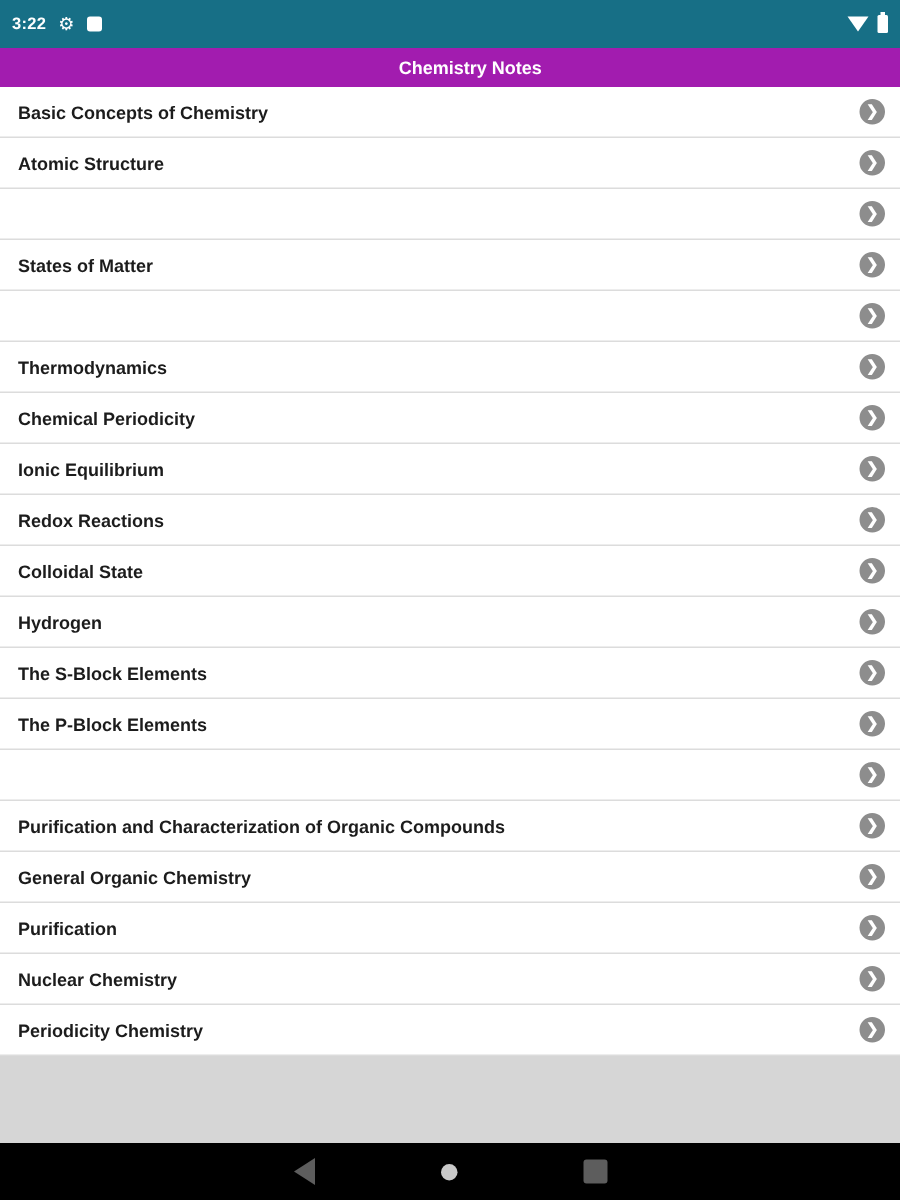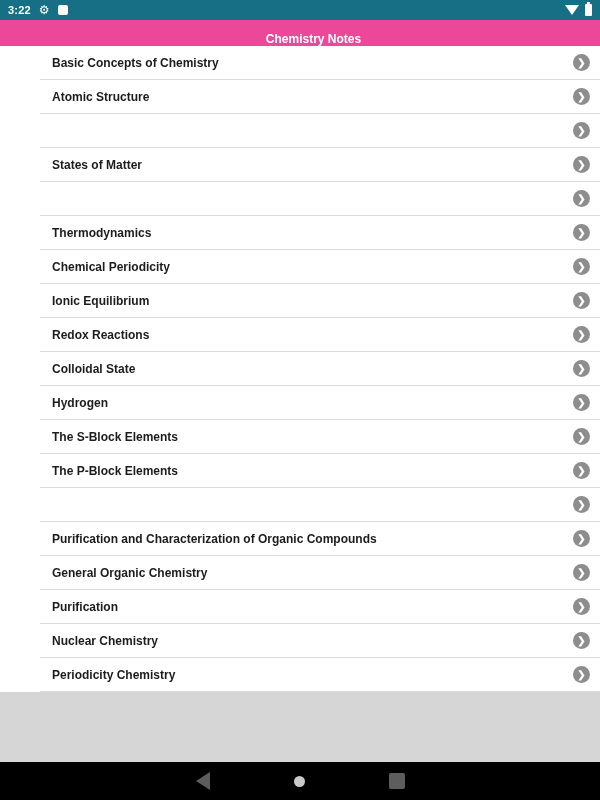--- a/index.html
+++ b/index.html
@@ -9,21 +9,21 @@
     background: #d6d6d6;
     overflow: hidden;
   }
   .screen {
     width: 600px; height: 800px;
     display: flex; flex-direction: column;
   }
 
   
   .status-bar {
-    height: 20px;
+    height: 32px;
     background: #176f86;
     color: #ffffff;
     display: flex;
     align-items: center;
     padding: 0 8px;
     font-size: 11px;
     flex: 0 0 auto;
   }
   .status-left { display: flex; align-items: center; gap: 8px; }
   .status-right { margin-left: auto; display: flex; align-items: center; gap: 6px; }
@@ -53,38 +53,37 @@
     content: "";
     position: absolute;
     top: -2px; left: 2px;
     width: 3px; height: 2px;
     background: #ffffff;
   }
 
   
   .app-bar {
     height: 26px;
-    background: #ec4899;
+    background: #a21caf;
     color: #ffffff;
     display: flex;
-    align-items: flex-end;
+    align-items: center;
     justify-content: center;
     flex: 0 0 auto;
     padding-left: 27px;
   }
   .app-bar-title {
     font-size: 12px;
     font-weight: bold;
   }
 
   
   .list {
     background: #ffffff;
     flex: 0 0 auto;
-    padding-left: 40px;
   }
   .row {
     height: 34px;
     display: flex;
     align-items: center;
     padding: 0 10px 0 12px;
     border-bottom: 1px solid #dcdcdc;
     background: #ffffff;
     cursor: pointer;
   }

